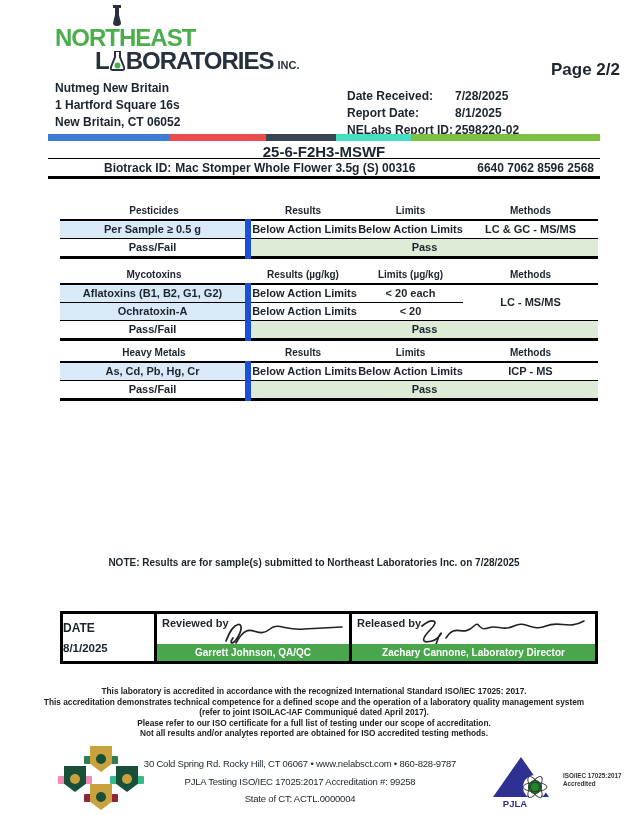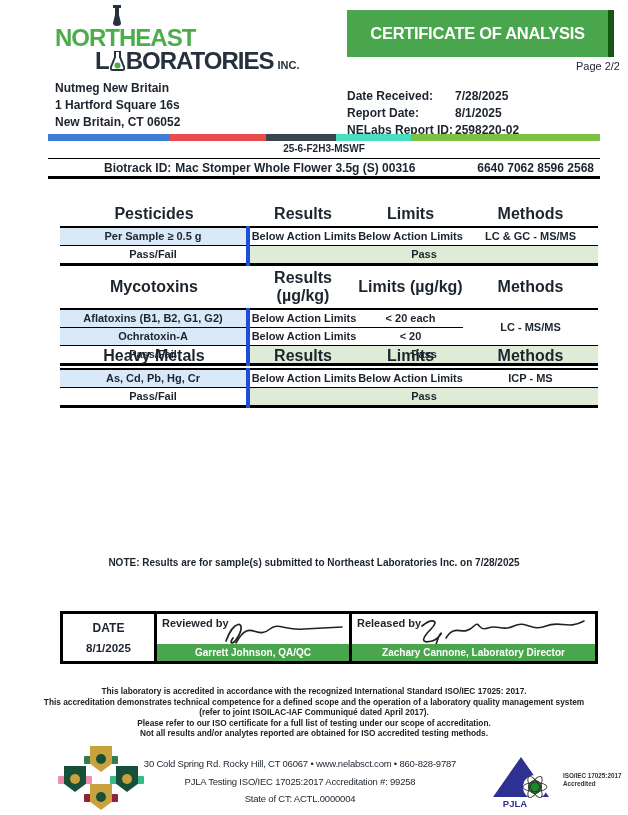--- a/index.html
+++ b/index.html
@@ -17,61 +17,61 @@
   .logo-vial{position:absolute;left:112px;top:5px;}
   .logo-l2{position:absolute;left:95px;top:47px;font-size:24px;font-weight:700;
            letter-spacing:-1px;color:var(--navy);white-space:nowrap;}
   .logo-l2 .inc{font-size:11px;letter-spacing:0;margin-left:4px;}
   .flask-a{margin:0 1px;vertical-align:-2px;}
 
   .banner{position:absolute;left:347px;top:10px;width:267px;height:47px;background:var(--green);
           border-right:6px solid var(--green-dark);display:flex;align-items:center;justify-content:center;
           color:#fff;font-weight:700;font-size:16.5px;letter-spacing:-0.3px;white-space:nowrap;}
   .page-num{position:absolute;left:480px;top:60px;width:140px;text-align:right;
-            font-size:11px;font-weight:400;}
+            font-size:17px;font-weight:700;}
 
   .client{position:absolute;left:55px;top:80px;font-size:12px;font-weight:700;line-height:17px;}
   .meta{position:absolute;left:347px;top:88px;font-size:12px;font-weight:700;line-height:17px;}
   .meta-row{display:flex;}
   .meta-row .ml{width:108px;}
 
   
   .colorbar{position:absolute;left:48px;top:134px;width:552px;height:7px;display:flex;}
   .seg{height:100%;}
   .s1{width:122px;} .s2{width:96px;} .s3{width:70px;} .s4{width:75px;} .s5{width:189px;}
 
   .sample-id{position:absolute;left:48px;top:143px;width:552px;text-align:center;
-             font-size:10px;font-weight:700;}
+             font-size:15px;font-weight:700;}
   .rule-thin{position:absolute;left:48px;top:158px;width:552px;border-top:1.5px solid #000;}
   .biotrack{position:absolute;left:48px;top:161px;width:552px;display:flex;
             justify-content:space-between;font-size:12px;padding:0 6px 0 56px;}
   .bt-label{font-weight:700;margin-right:4px;}
   .bt-val{font-weight:600;}
   .bt-code{font-weight:700;}
   .rule-thick{position:absolute;left:48px;top:176px;width:552px;border-top:3px solid #000;}
 
   
   table.coa{position:absolute;left:60px;width:538px;border-collapse:collapse;
             border-bottom:3px solid #000;font-size:11px;table-layout:fixed;}
-  table.coa th{font-weight:700;font-size:16px;border-bottom:2px solid #000;padding:2px 0 3px;margin-top:28px;}
+  table.coa th{font-weight:700;font-size:10px;border-bottom:2px solid #000;padding:2px 0 3px;margin-top:28px;}
   table.coa td{text-align:center;font-weight:600;padding:2px 0 3px;}
-  td.c1{border-right:4px solid #1d4ed8;}
+  td.c1{border-right:6px solid #1d4ed8;}
   td.blue{background:var(--lightblue);}
   td.bb{border-bottom:1.5px solid #000;}
   td.green{background:var(--lightgreen);}
   .t-pest{top:203px;} .t-myco{top:267px;} .t-metal{top:345px;}
 
   
   .note{position:absolute;left:34px;top:557px;width:560px;text-align:center;
         font-size:10px;font-weight:600;}
 
   
   .sig{position:absolute;left:60px;top:611px;width:538px;height:53px;border:3px solid #000;display:flex;}
   .sig-date{width:94px;border-right:3px solid #000;display:flex;flex-direction:column;
-            align-items:center;justify-content:space-evenly;}
+            justify-content:space-evenly;}
   .sig-date .dl{font-size:12px;font-weight:700;}
   .sig-date .dv{font-size:11.5px;font-weight:600;}
   .sig-cell{position:relative;}
   .sig-rev{width:195px;border-right:3px solid #000;}
   .sig-rel{flex:1;}
   .sig-label{position:absolute;left:5px;top:3px;font-size:11px;font-weight:700;}
   .sig-svg{position:absolute;}
   .sig-bar{position:absolute;left:0;bottom:0;width:100%;height:17px;background:var(--green);
            color:#fff;font-size:10px;font-weight:700;display:flex;align-items:center;justify-content:center;}
 
@@ -103,23 +103,20 @@
     <path d="M3 3 L3 10 L1 18 Q1 21 5 21 Q9 21 9 18 L7 10 L7 3 Z" fill="#26313d"></path>
   </svg>
   <div class="logo-l1">
     <span>NORTHEAST</span>
   </div>
   <div class="logo-l2"><span>L</span><svg class="flask-a" width="15" height="20" viewBox="0 0 15 20">
         <path d="M5 0 L10 0 L10 6 L14 16 Q15 19 12 19 L3 19 Q0 19 1 16 L5 6 Z" fill="none" stroke="#26313d" stroke-width="2"></path>
         <circle cx="7.5" cy="14.5" r="3" fill="#4cae4b"></circle>
       </svg><span>BORATORIES</span><span class="inc">INC.</span></div>
 
-  <div class="banner">
-    <span>CERTIFICATE OF ANALYSIS</span>
-  </div>
   <div class="page-num">Page 2/2</div>
 
   <div class="client">
     <div>Nutmeg New Britain</div>
     <div>1 Hartford Square 16s</div>
     <div>New Britain, CT 06052</div>
   </div>
 
   <div class="meta">
     <div class="meta-row">

